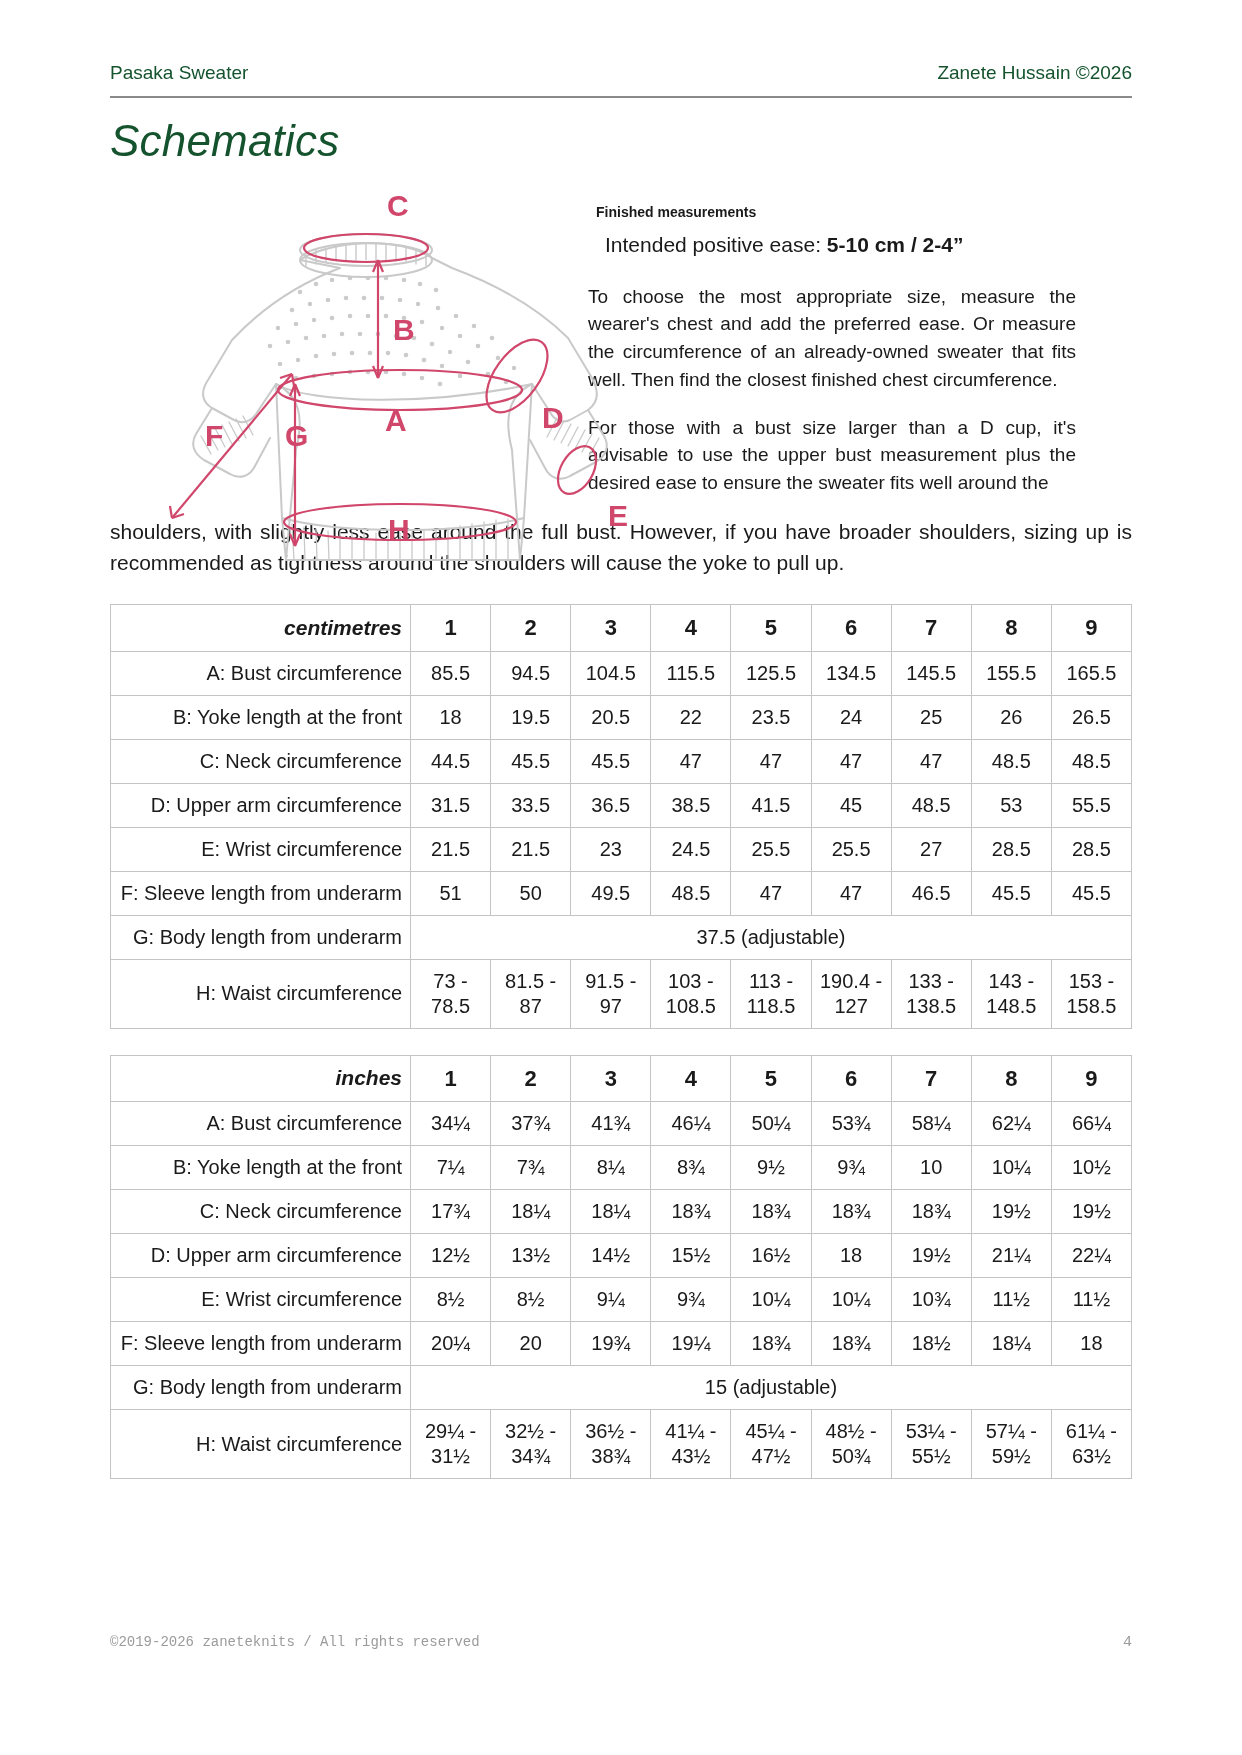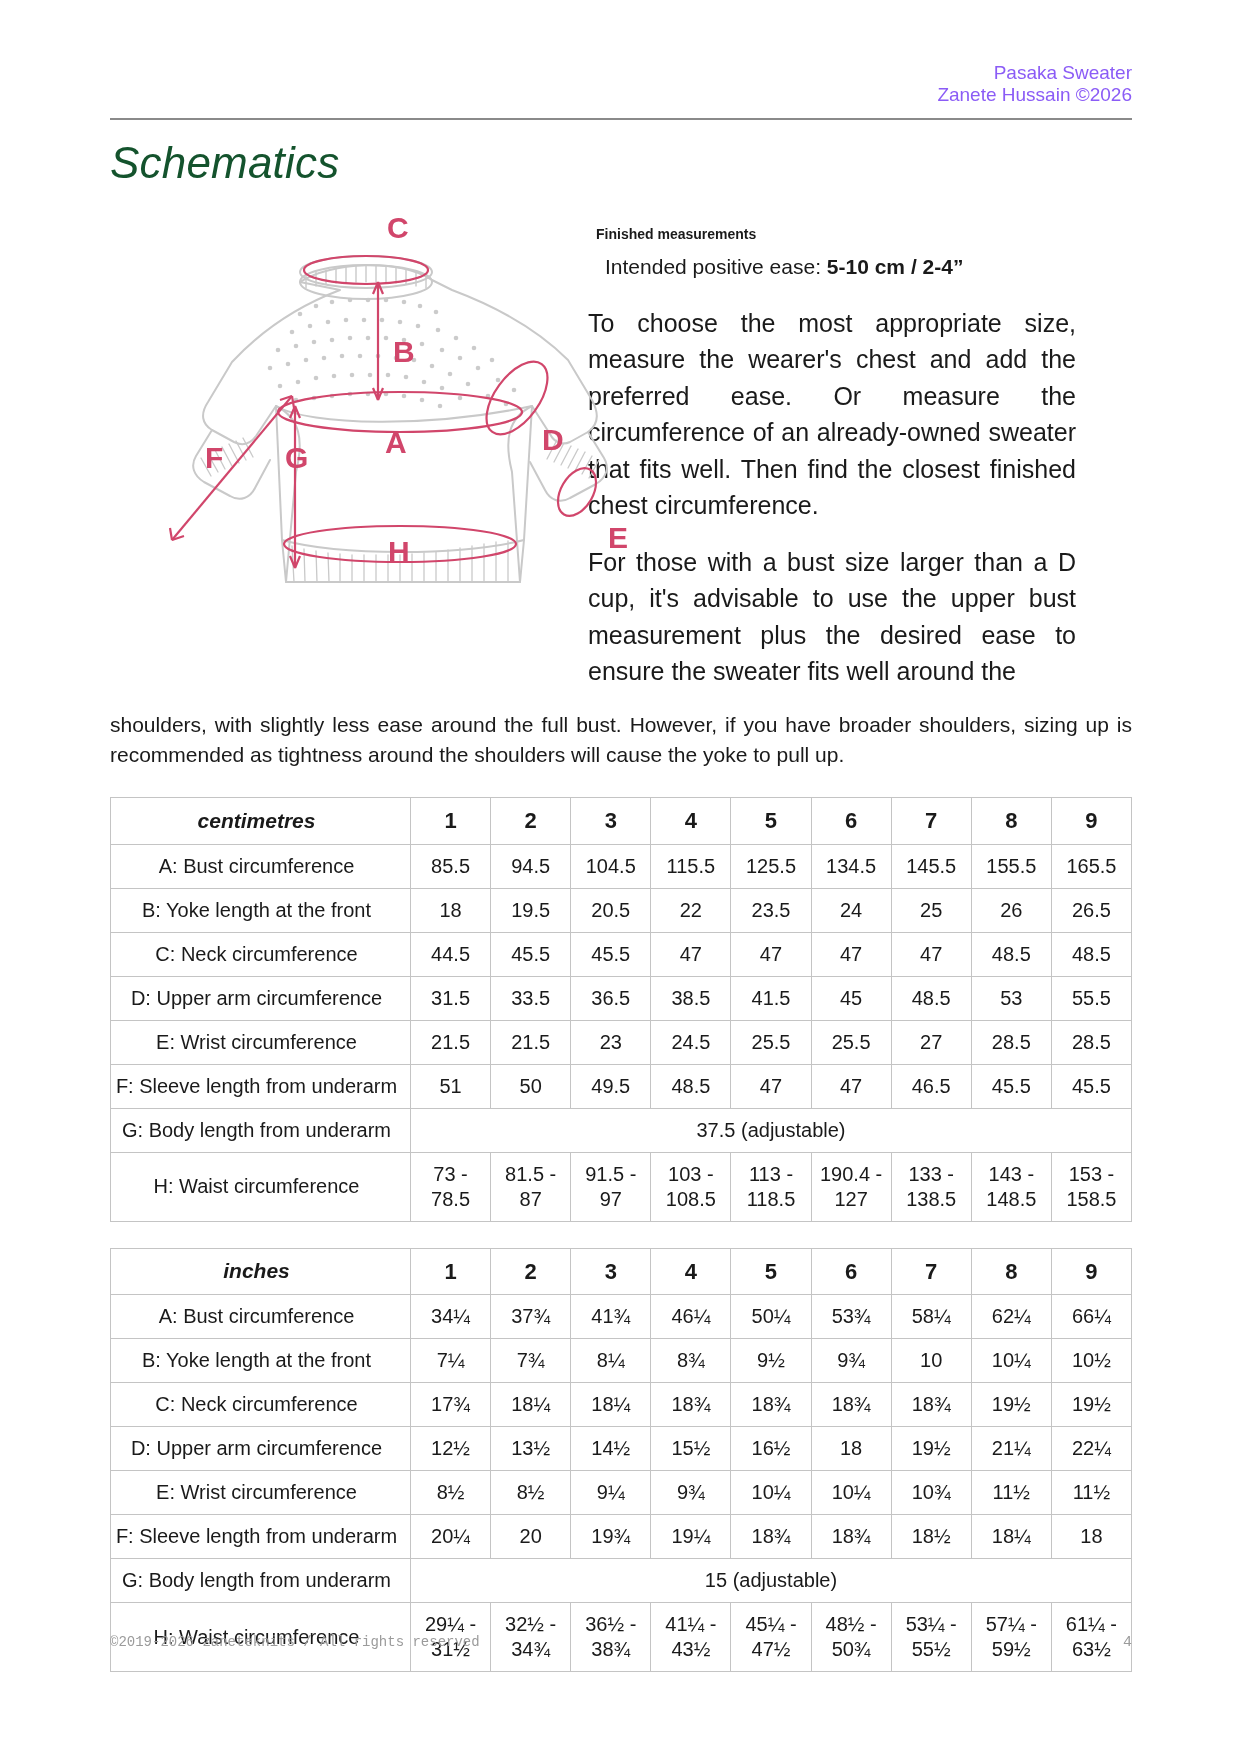--- a/index.html
+++ b/index.html
@@ -20,25 +20,24 @@
     width: 1242px;
     height: 1755px;
     box-sizing: border-box;
     padding: 0 110px;
   }
 
   
   .page-header {
     display: flex;
     justify-content: space-between;
-    align-items: flex-end;
+    align-items: center;
     font-size: 19px;
-    color: #8b5cf6;
+    color: #14532d;
     padding-top: 62px;
-    flex-direction: column;
   }
   .header-rule {
     border-bottom: 2px solid #8a8a8a;
     margin-top: 12px;
   }
 
   
   .doc-title {
     font-size: 44px;
     font-weight: 400;
@@ -71,21 +70,21 @@
     margin: 8px;
     line-height: 1.45;
   }
   .fm-ease {
     font-size: 21px;
     margin: 0 0 22px 17px;
     line-height: 1.45;
   }
   .fm-ease b { font-weight: bold; }
   .para {
-    font-size: 25px;
+    font-size: 19px;
     line-height: 1.46;
     text-align: justify;
     margin: 0 0 20px 0;
   }
   .wide-para {
     font-size: 21px;
     line-height: 1.46;
     text-align: justify;
     margin: 2px 0 0 0;
     clear: both;
@@ -100,21 +99,21 @@
     margin-top: 26px;
   }
   table.meas th, table.meas td {
     border: 1px solid #c4c4c4;
     padding: 9px 8px;
     text-align: center;
     vertical-align: middle;
     line-height: 1.25;
   }
   table.meas th.unit, table.meas td.rowlabel {
-    text-align: center;
+    text-align: right;
     padding-left: 0;
   }
   table.meas th.unit {
     font-style: italic;
     font-weight: bold;
     font-size: 21px;
   }
   table.meas th.sz {
     font-weight: bold;
     font-size: 22px;

